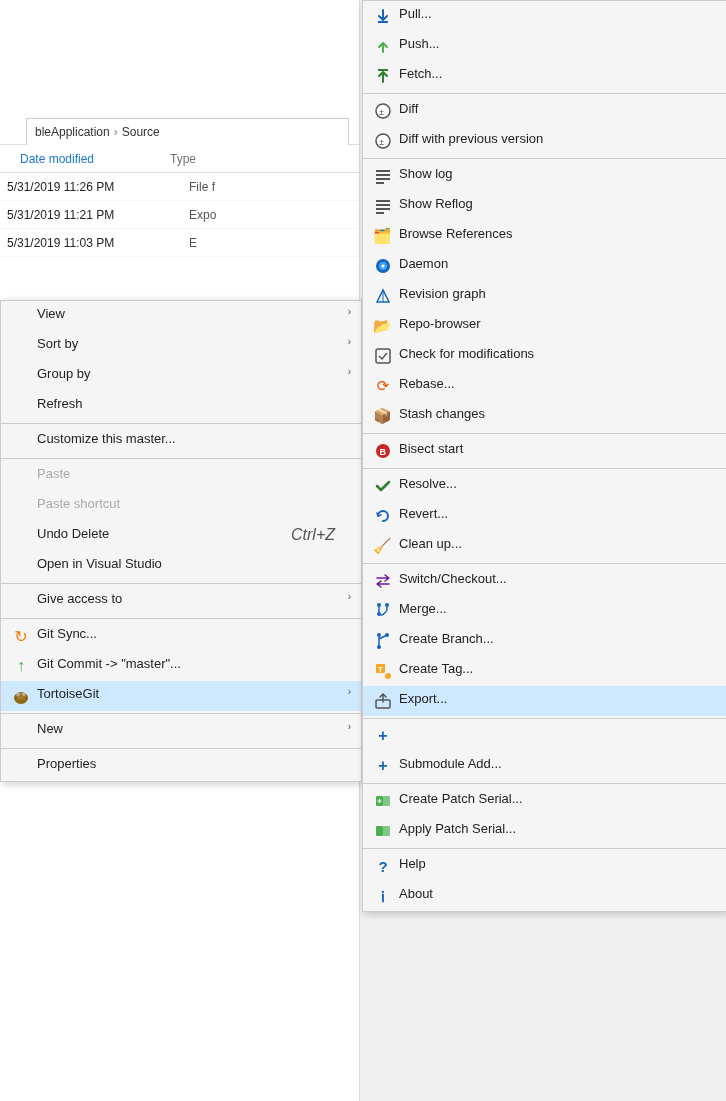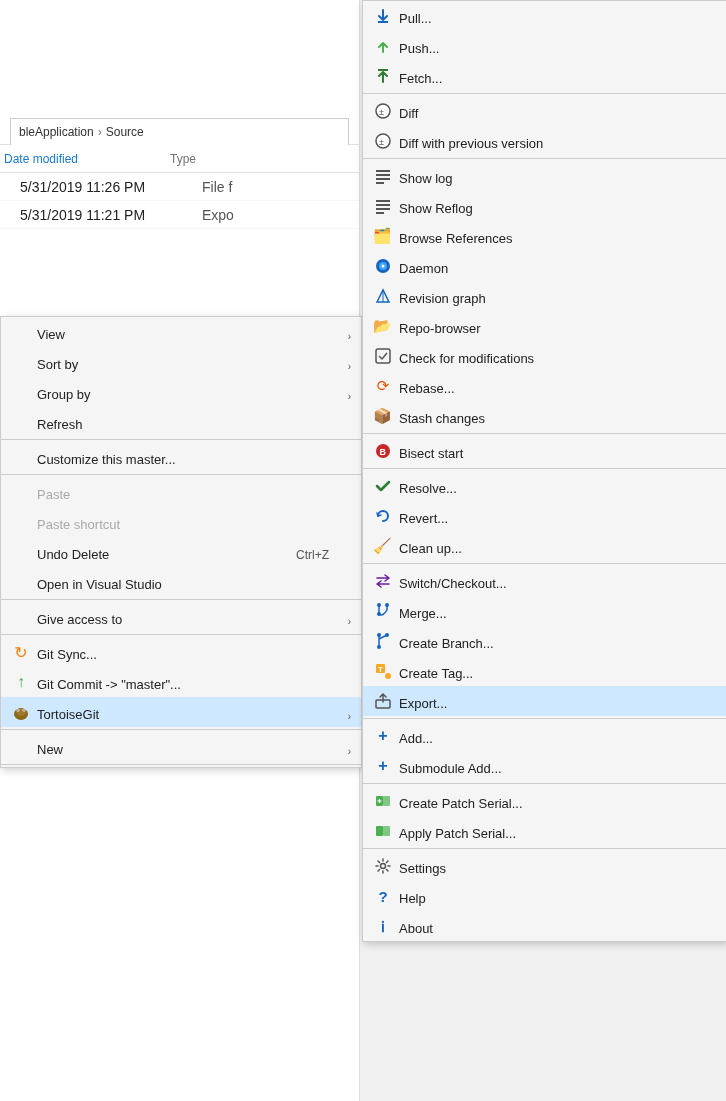--- a/index.html
+++ b/index.html
@@ -33,85 +33,86 @@
     .breadcrumb-bar {
       display: flex;
       align-items: center;
       height: 28px;
       background: #fff;
       border: 1px solid #ccc;
       padding: 0 8px;
       margin-top: 110px;
       font-size: 12px;
       color: #333;
+      margin-left: 16px;
     }
 
     .breadcrumb-sep {
       margin: 0 4px;
       color: #888;
     }
 
     .file-list-header {
       display: flex;
       background: #fff;
       border-bottom: 1px solid #e0e0e0;
       padding: 4px 0;
       height: 28px;
       align-items: center;
     }
     .col-date {
       color: #1a78d2;
       font-size: 12px;
-      padding-left: 4px;
+      padding-left: 20px;
       width: 170px;
     }
     .col-type {
       color: #737373;
       font-size: 12px;
       width: 60px;
     }
 
     .file-row {
       display: flex;
       align-items: center;
       height: 28px;
       border-bottom: 1px solid #f5f5f5;
-      padding-left: 16px;
-      font-size: 14px;
+      padding-left: 3px;
+      font-size: 12px;
       color: #222;
     }
     .file-row .date { padding-left: 4px; width: 170px; }
     .file-row .type { width: 60px; color: #555; margin-left: 16px; }
 
     
     .context-menu-left {
       position: absolute;
-      top: 316px;
+      top: 300px;
       left: 0;
       width: 362px;
       background: #f5f5f5;
       border: 1px solid #ccc;
       box-shadow: 2px 2px 8px rgba(0,0,0,0.2);
       z-index: 10;
     }
 
     .menu-item {
       display: flex;
-      align-items: flex-end;
+      align-items: flex-start;
       padding: 5px 10px;
       cursor: pointer;
       position: relative;
       min-height: 28px;
       color: #222;
     }
     .menu-item.disabled { color: #aaa; cursor: default; }
     .menu-item.highlighted { background: #cde8ff; }
 
     .menu-item .label { flex: 1; }
-    .menu-item .shortcut { color: #555; margin-right: 22px; font-size: 12px; }
+    .menu-item .shortcut { color: #555; margin-right: 16px; font-size: 16px; font-style: italic; }
     .menu-item .arrow { font-size: 10px; color: #555; }
 
     .menu-separator {
       height: 1px;
       background: #ccc;
       margin: 2px 0;
     }
 
     .menu-icon {
       width: 20px;
@@ -156,20 +157,24 @@
     <span class="col-type">Type</span>
   </div>
   <div class="file-row">
     <span class="date">5/31/2019 11:26 PM</span>
     <span class="type">File f</span>
   </div>
   <div class="file-row">
     <span class="date">5/31/2019 11:21 PM</span>
     <span class="type">Expo</span>
   </div>
+  <div class="file-row">
+    <span class="date">5/31/2019 11:03 PM</span>
+    <span class="type">E</span>
+  </div>
 </div>
 
 <div class="context-menu-left">
 
   <div class="menu-item">
     <span class="menu-icon"></span>
     <span class="label">View</span>
     <span class="arrow">›</span>
   </div>
   <div class="menu-item">
@@ -250,20 +255,24 @@
   <div class="menu-separator"></div>
 
   <div class="menu-item">
     <span class="menu-icon"></span>
     <span class="label">New</span>
     <span class="arrow">›</span>
   </div>
 
   <div class="menu-separator"></div>
 
+  <div class="menu-item">
+    <span class="menu-icon"></span>
+    <span class="label">Properties</span>
+  </div>
 
 </div>
 
 <div class="context-menu-right">
 
   <div class="menu-item">
     <span class="menu-icon icon-pull">
       <svg width="18" height="18" viewBox="0 0 18 18">
           <path d="M9 3 L9 12 M5 9 L9 13 L13 9" stroke="#1565c0" stroke-width="2" fill="none" stroke-linecap="round" stroke-linejoin="round"></path>
           <line x1="4" y1="15" x2="14" y2="15" stroke="#1565c0" stroke-width="2"></line>
@@ -464,21 +473,20 @@
           <path d="M9 2 L9 10 M6 5 L9 2 L12 5" stroke="#555" stroke-width="1.5" fill="none" stroke-linecap="round" stroke-linejoin="round"></path>
         </svg>
     </span>
     <span class="label">Export...</span>
   </div>
 
   <div class="menu-separator"></div>
 
   <div class="menu-item">
     <span class="menu-icon" style="color:#1565c0; font-size:16px; font-weight:bold;">+</span>
-    <span class="label">Add...</span>
   </div>
   <div class="menu-item">
     <span class="menu-icon" style="color:#1565c0; font-size:16px; font-weight:bold;">+</span>
     <span class="label">Submodule Add...</span>
   </div>
 
   <div class="menu-separator"></div>
 
   <div class="menu-item">
     <span class="menu-icon">
@@ -497,29 +505,20 @@
           <rect x="2" y="4" width="7" height="10" rx="1" fill="#4caf50"></rect>
           <rect x="9" y="4" width="7" height="10" rx="1" fill="#81c784"></rect>
         </svg>
     </span>
     <span class="label">Apply Patch Serial...</span>
   </div>
 
   <div class="menu-separator"></div>
 
   <div class="menu-item">
-    <span class="menu-icon">
-      <svg width="18" height="18" viewBox="0 0 18 18">
-          <circle cx="9" cy="9" r="2.5" fill="none" stroke="#555" stroke-width="1.5"></circle>
-          <path d="M9 2 L9 4 M9 14 L9 16 M2 9 L4 9 M14 9 L16 9 M4 4 L5.5 5.5 M12.5 12.5 L14 14 M14 4 L12.5 5.5 M5.5 12.5 L4 14" stroke="#555" stroke-width="1.5" stroke-linecap="round"></path>
-        </svg>
-    </span>
-    <span class="label">Settings</span>
-  </div>
-  <div class="menu-item">
     <span class="menu-icon" style="color:#1565c0; font-size:15px; font-weight:bold;">?</span>
     <span class="label">Help</span>
   </div>
   <div class="menu-item">
     <span class="menu-icon" style="color:#1565c0; font-size:15px; font-weight:bold;">ℹ</span>
     <span class="label">About</span>
   </div>
 
 </div>
 

